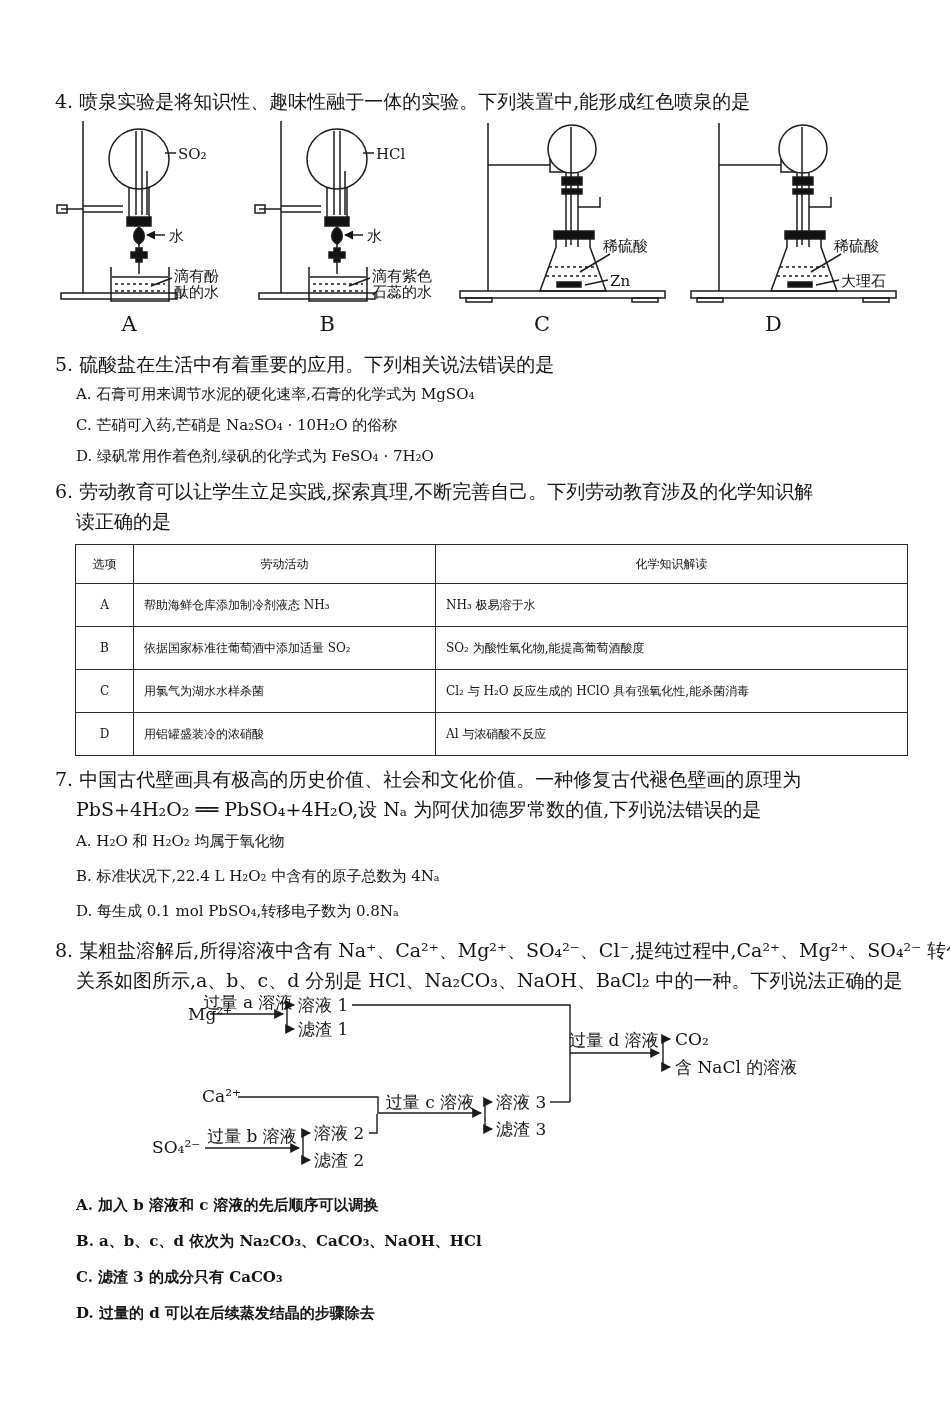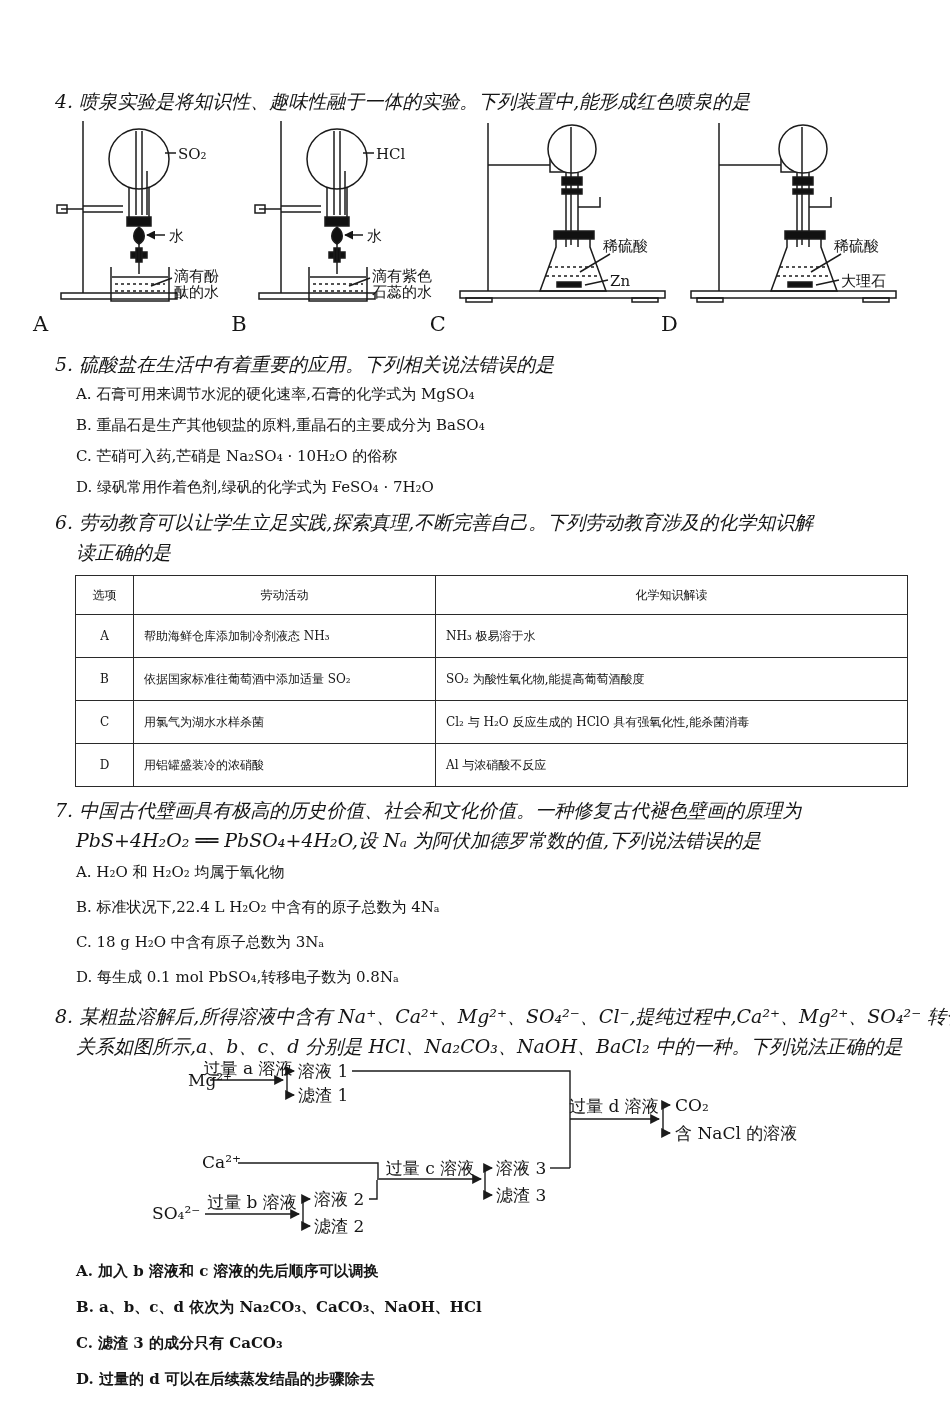--- a/index.html
+++ b/index.html
@@ -1,27 +1,27 @@
 <!DOCTYPE html>
 <html><head>
 <meta charset="utf-8">
 <style>
   html,body{margin:0;padding:0;background:#e8e8e8;}
   body{width:950px;height:1407px;background:#ffffff;
        font-family:"DejaVu Serif","Liberation Serif",serif;color:#151515;}
   .page{box-sizing:border-box;width:950px;height:1407px;padding:86px 42px 0 55px;overflow:hidden;}
-  .line{white-space:nowrap;font-style:italic;}
+  .line{white-space:nowrap;}
   .stem{font-size:19px;line-height:30px;}
   .cont{margin-left:21px;}
   .opt{font-size:15px;margin-left:21px;white-space:nowrap;}
   .q5opts .opt{line-height:31px;}
   .q7opts .opt{line-height:35px;}
   .q8opts .opt{line-height:36px;font-weight:bold;}
   .figs{display:flex;justify-content:space-between;margin-top:3px;height:214px;}
-  .fig{}
+  .fig{text-align:center;}
   .figletter{font-size:21px;margin-top:1px;transform:translateX(-22px);}
   svg text{font-family:"DejaVu Serif","Liberation Serif",serif;}
   table.q6{border-collapse:collapse;margin:8px 0 0 20px;width:833px;font-size:12px;}
   table.q6 th,table.q6 td{border:1.5px solid #2a2a2a;font-weight:normal;}
   table.q6 th{height:36px;text-align:center;}
   table.q6 td{height:38px;padding:2px 10px;white-space:nowrap;}
   table.q6 td.c{text-align:center;padding:2px 4px;}
   col.opt-col{width:58px;} col.act-col{width:302px;}
   .sec5{margin-top:16px;} .sec6{margin-top:4px;} .sec7{margin-top:8px;} .sec8{margin-top:6px;}
   .flowwrap{margin-left:95px;height:192px;}
@@ -185,21 +185,20 @@
         </svg>
         <figcaption class="figletter">D</figcaption>
       </figure>
     </div>
   </section>
 
   <section class="sec5">
     <div class="line stem">5. 硫酸盐在生活中有着重要的应用。下列相关说法错误的是</div>
     <div class="q5opts">
       <div class="opt">A. 石膏可用来调节水泥的硬化速率,石膏的化学式为 MgSO₄</div>
-      <div class="opt">B. 重晶石是生产其他钡盐的原料,重晶石的主要成分为 BaSO₄</div>
       <div class="opt">C. 芒硝可入药,芒硝是 Na₂SO₄ · 10H₂O 的俗称</div>
       <div class="opt">D. 绿矾常用作着色剂,绿矾的化学式为 FeSO₄ · 7H₂O</div>
     </div>
   </section>
 
   <section class="sec6">
     <div class="line stem">6. 劳动教育可以让学生立足实践,探索真理,不断完善自己。下列劳动教育涉及的化学知识解</div>
     <div class="line stem cont">读正确的是</div>
     <table class="q6">
       <colgroup>
@@ -236,21 +235,20 @@
     </tbody>
       </table>
   </section>
 
   <section class="sec7">
     <div class="line stem">7. 中国古代壁画具有极高的历史价值、社会和文化价值。一种修复古代褪色壁画的原理为</div>
     <div class="line stem cont">PbS+4H₂O₂ ══ PbSO₄+4H₂O,设 Nₐ 为阿伏加德罗常数的值,下列说法错误的是</div>
     <div class="q7opts">
       <div class="opt">A. H₂O 和 H₂O₂ 均属于氧化物</div>
       <div class="opt">B. 标准状况下,22.4 L H₂O₂ 中含有的原子总数为 4Nₐ</div>
-      <div class="opt">C. 18 g H₂O 中含有原子总数为 3Nₐ</div>
       <div class="opt">D. 每生成 0.1 mol PbSO₄,转移电子数为 0.8Nₐ</div>
     </div>
   </section>
 
   <section class="sec8">
     <div class="line stem">8. 某粗盐溶解后,所得溶液中含有 Na⁺、Ca²⁺、Mg²⁺、SO₄²⁻、Cl⁻,提纯过程中,Ca²⁺、Mg²⁺、SO₄²⁻ 转化</div>
     <div class="line stem cont">关系如图所示,a、b、c、d 分别是 HCl、Na₂CO₃、NaOH、BaCl₂ 中的一种。下列说法正确的是</div>
 
     <div class="flowwrap">
       <svg width="745" height="192" viewBox="0 0 745 192">

